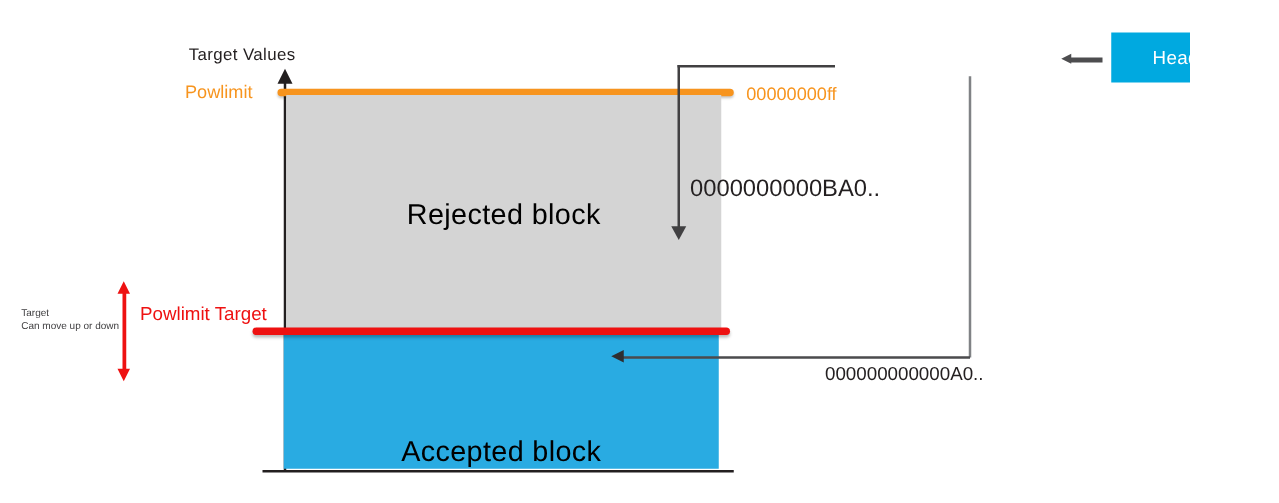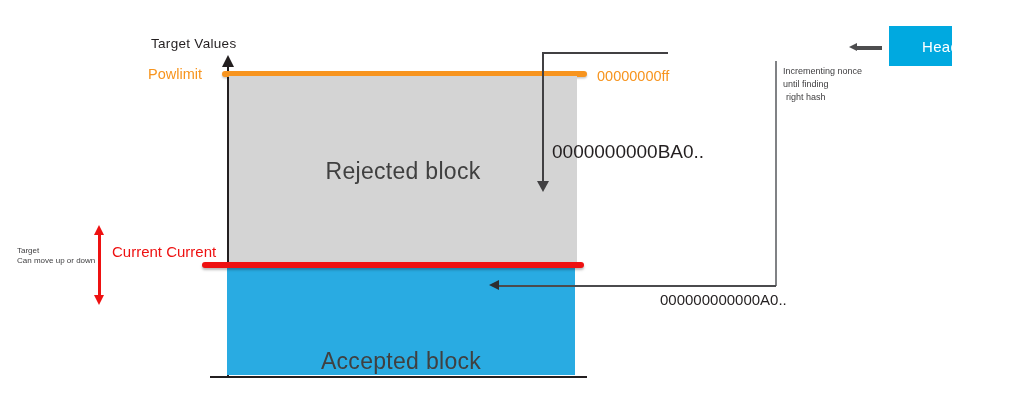--- a/index.html
+++ b/index.html
@@ -26,21 +26,21 @@
   .powlimit-label{left:148px; top:66px; font-size:14.5px; color:var(--orange);}
   .powlimit-line{left:222px; top:71px; width:365px; height:5.5px; background:var(--orange);
     border-radius:3px; box-shadow:0 1.5px 2px rgba(0,0,0,.22);}
   .powlimit-hash{left:597px; top:68px; font-size:14.5px; color:var(--orange);}
 
   
   .rejected-box{left:229px; top:76px; width:348px; height:190px; background:var(--gray-block);
     display:flex; align-items:center; justify-content:center;}
   .accepted-box{left:227px; top:267.5px; width:348px; height:107.5px; background:var(--blue);
     display:flex; align-items:flex-end; justify-content:center;}
-  .region-label{font-size:23px; color:#404040; letter-spacing:.3px;}
+  .region-label{font-size:23px; color:#000000; letter-spacing:.3px;}
   .rejected-hash{left:552px; top:141px; font-size:19px; color:var(--ink);}
   .accepted-hash{left:660px; top:291px; font-size:15px; color:var(--ink);}
 
   
   .target-label{left:112px; top:243px; font-size:15px; color:var(--red);}
   .target-line{left:202px; top:261.5px; width:382px; height:6px; background:var(--red);
     border-radius:3px; box-shadow:0 2px 2.5px rgba(0,0,0,.28);}
   .target-hash{left:602px; top:258px; font-size:13.5px; color:var(--red);}
   .move-arrow-line{left:98px; top:233px; width:3px; height:64px; background:var(--red);}
   .move-arrow-up{left:94px; top:225px; width:0; height:0;
@@ -99,42 +99,37 @@
   <div class="abs rejected-box">
     <span class="region-label">Rejected block</span>
   </div>
   <div class="abs rejected-hash">0000000000BA0..</div>
 
   <div class="abs accepted-box">
     <span class="region-label">Accepted block</span>
   </div>
   <div class="abs accepted-hash">000000000000A0..</div>
 
-  <div class="abs target-label">Current Current</div>
+  <div class="abs target-label">Powlimit Target</div>
   <div class="abs target-line"></div>
   <div class="abs move-arrow-up"></div>
   <div class="abs move-arrow-line"></div>
   <div class="abs move-arrow-down"></div>
   <div class="abs target-note">
     <div class="line">Target</div>
     <div class="line">Can move up or down</div>
   </div>
 
   <div class="abs sha-hline"></div>
   <div class="abs sha-vline"></div>
   <div class="abs sha-down-arrowhead"></div>
 
   <div class="abs loop-vline"></div>
   <div class="abs loop-hline"></div>
   <div class="abs loop-arrowhead"></div>
-  <div class="abs nonce-note">
-    <div class="line">Incrementing nonce</div>
-    <div class="line">until finding</div>
-    <div class="line indent">right hash</div>
-  </div>
 
   <div class="abs header-arrow-shaft"></div>
   <div class="abs header-arrow-head"></div>
 
   <div class="abs header-box">
     <span class="box-label">Header</span>
   </div>
 
 </div>
 

